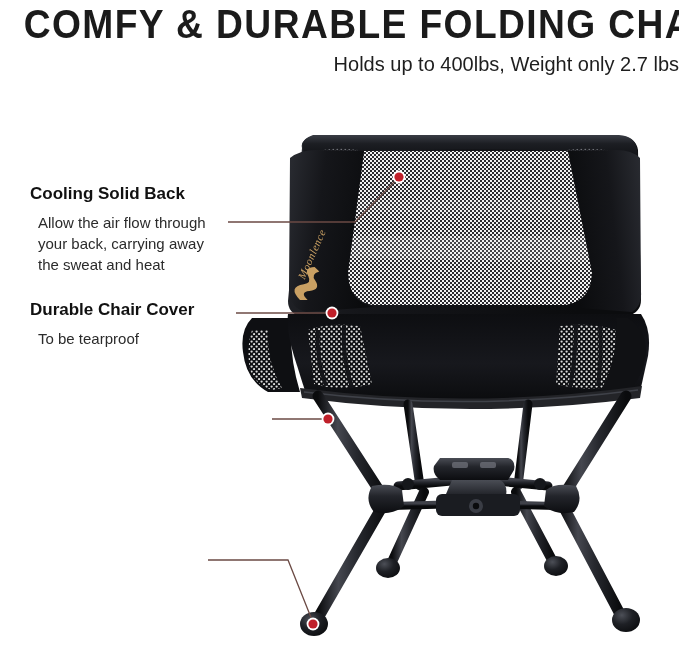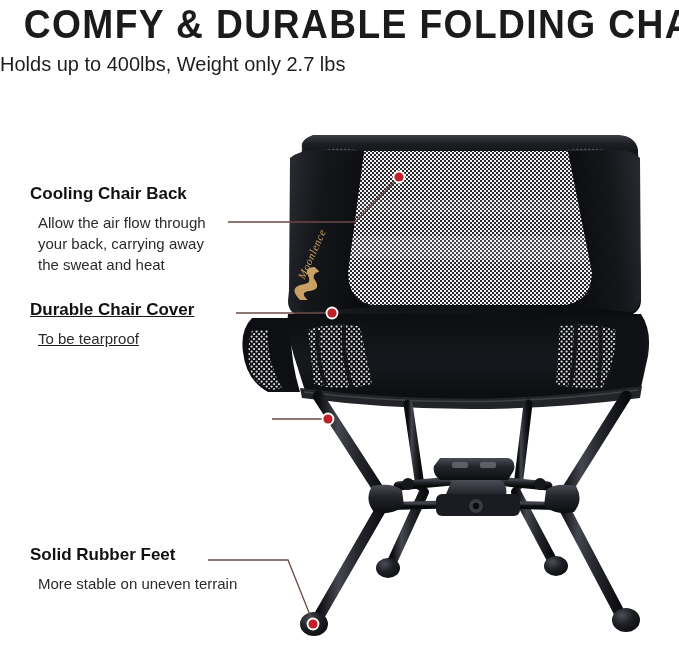--- a/index.html
+++ b/index.html
@@ -21,42 +21,42 @@
     font-size:40px;
     line-height:44px;
     letter-spacing:1.5px;
     color:#1b1b1b;
     transform:scaleX(0.93);
     transform-origin:50% 50%;
     white-space:nowrap;
   }
   .subtitle{
     position:absolute;top:52px;left:0;width:679px;
-    text-align:left;
+    text-align:right;
     font-size:20px;
     line-height:24px;
     font-weight:400;
     color:#1e1e1e;
     white-space:nowrap;
   }
 
   
   .callout{position:absolute;}
   .co-head{
     font-size:17px;font-weight:700;color:#111111;
     line-height:21px;white-space:nowrap;margin:0 0 3px 0;
   }
   .co-body{
     font-size:15px;font-weight:400;color:#2b2b2b;
     line-height:21px;margin:8px;
   }
   .co-body span{display:block;white-space:nowrap;}
 
   #callout-mesh{left:30px;top:183px;}
-  #callout-cover{left:30px;top:299px;text-decoration:underline;}
+  #callout-cover{left:30px;top:299px;}
   #callout-alum{left:30px;top:408px;}
   #callout-feet{left:30px;top:544px;}
 
   
   .art{position:absolute;left:0;top:0;width:679px;height:648px;pointer-events:none;}
   .leaders{position:absolute;left:0;top:0;width:679px;height:648px;}
 </style>
 </head>
 <body>
 
@@ -238,40 +238,34 @@
       <circle cx="332" cy="313" r="6.4" fill="#ffffff"></circle>
       <circle cx="332" cy="313" r="4.6" fill="#c0202a"></circle>
       <circle cx="328" cy="419" r="6.4" fill="#ffffff"></circle>
       <circle cx="328" cy="419" r="4.6" fill="#c0202a"></circle>
       <circle cx="313" cy="624" r="6.4" fill="#ffffff"></circle>
       <circle cx="313" cy="624" r="4.6" fill="#c0202a"></circle>
     </g>
   </svg>
 
   <div class="callout" id="callout-mesh">
-    <div class="co-head">Cooling Chair Back</div>
+    <div class="co-head">Cooling Solid Back</div>
     <div class="co-body">
       <span>Allow the air flow through</span>
       <span>your back, carrying away</span>
       <span>the sweat and heat</span>
     </div>
   </div>
 
   <div class="callout" id="callout-cover">
     <div class="co-head">Durable Chair Cover</div>
     <div class="co-body">
       <span>To be tearproof</span>
     </div>
   </div>
 
   <div class="callout" id="callout-alum">
     <div class="co-body">
     </div>
   </div>
 
-  <div class="callout" id="callout-feet">
-    <div class="co-head">Solid Rubber Feet</div>
-    <div class="co-body">
-      <span>More stable on uneven terrain</span>
-    </div>
-  </div>
 
 </div>
 
 </body></html>

